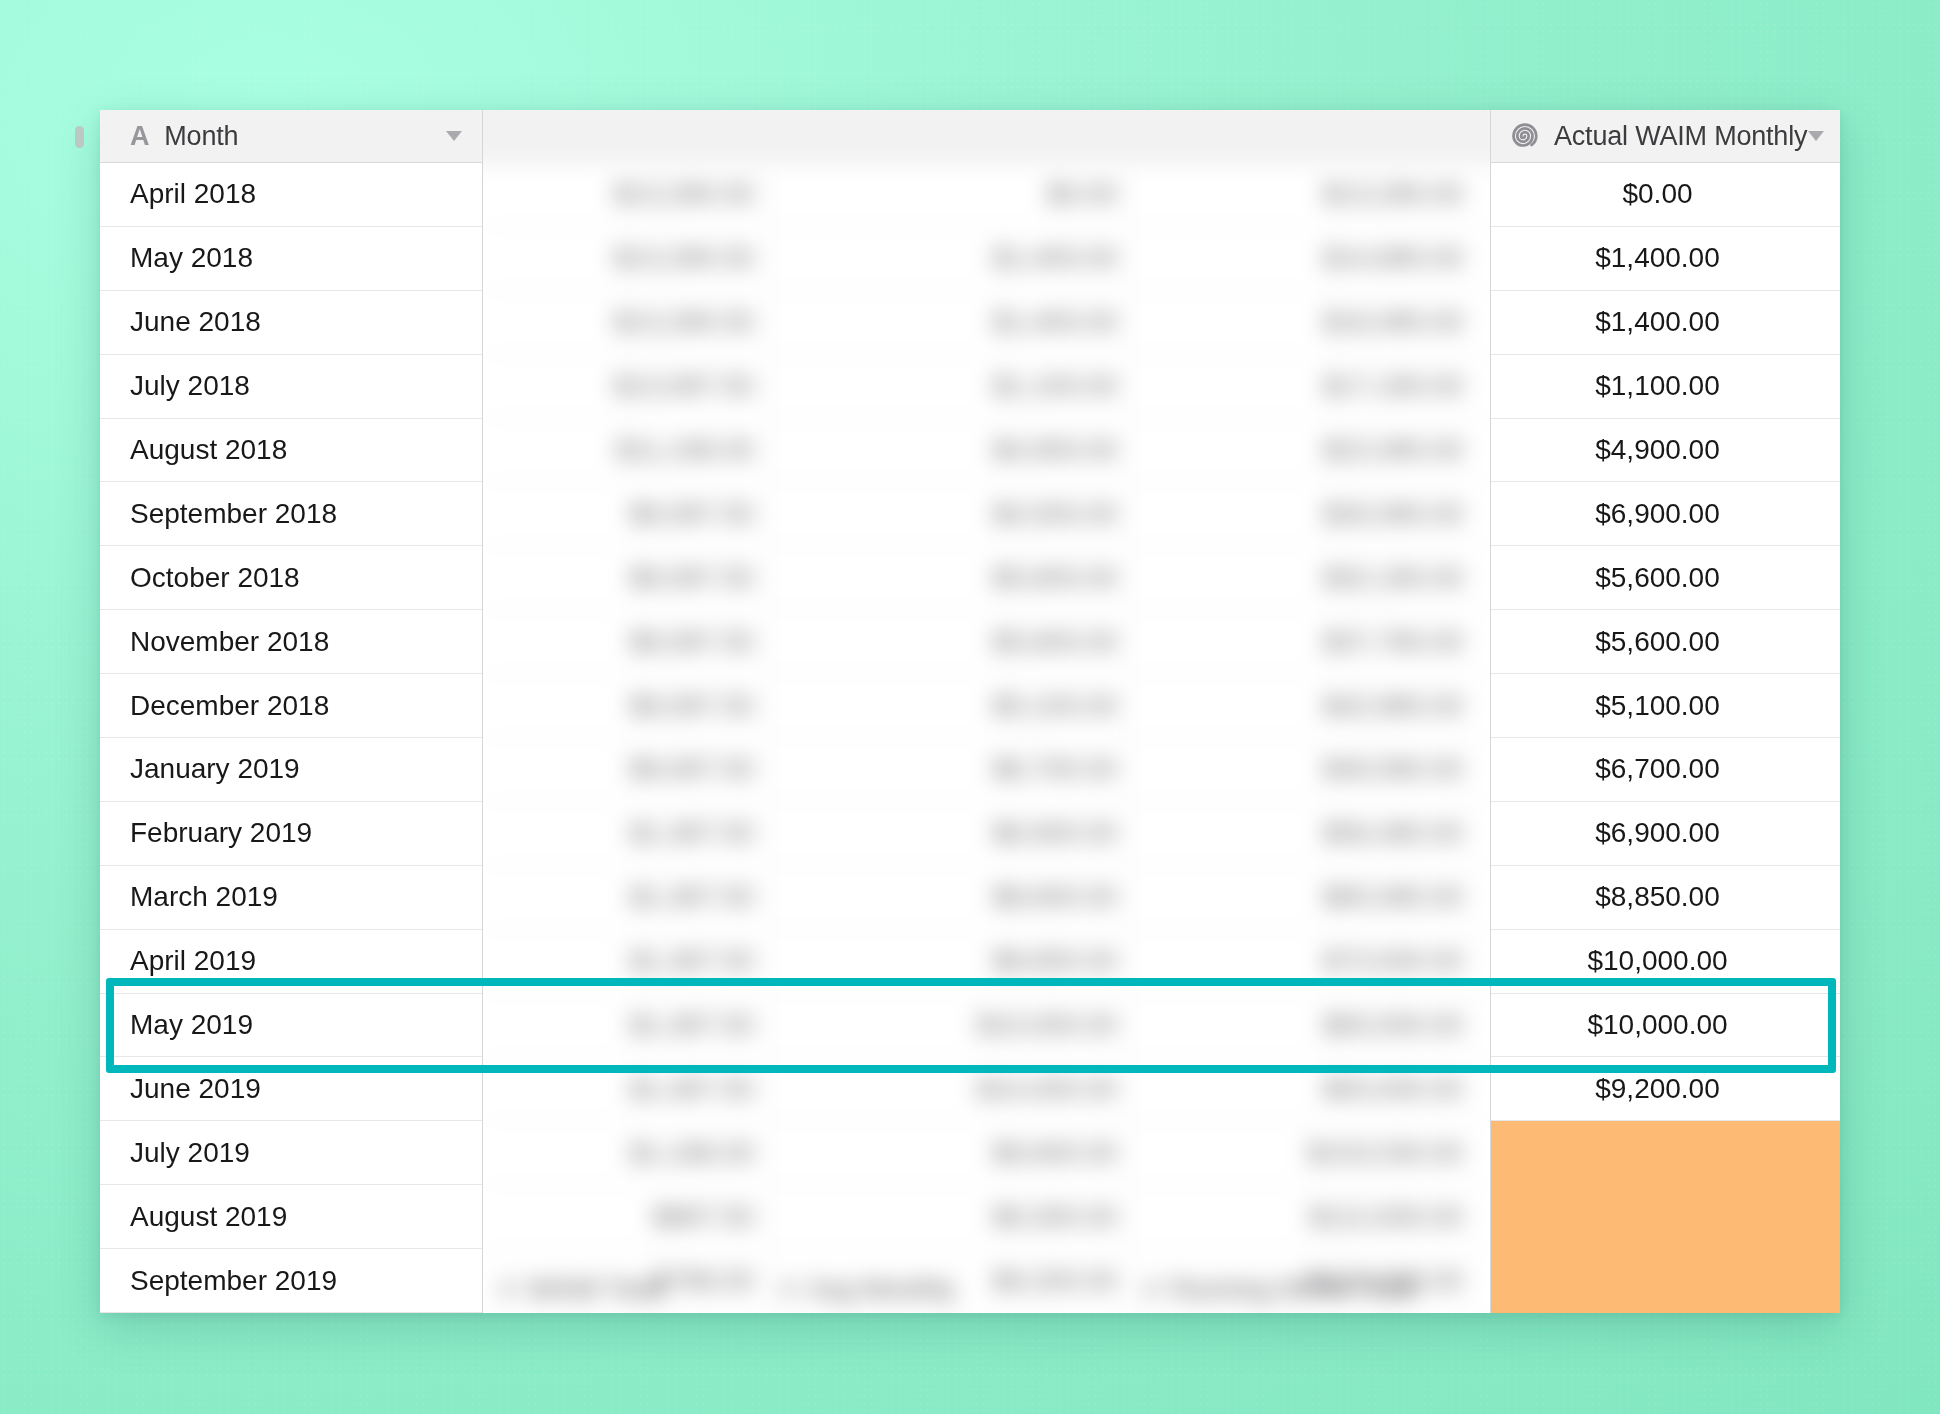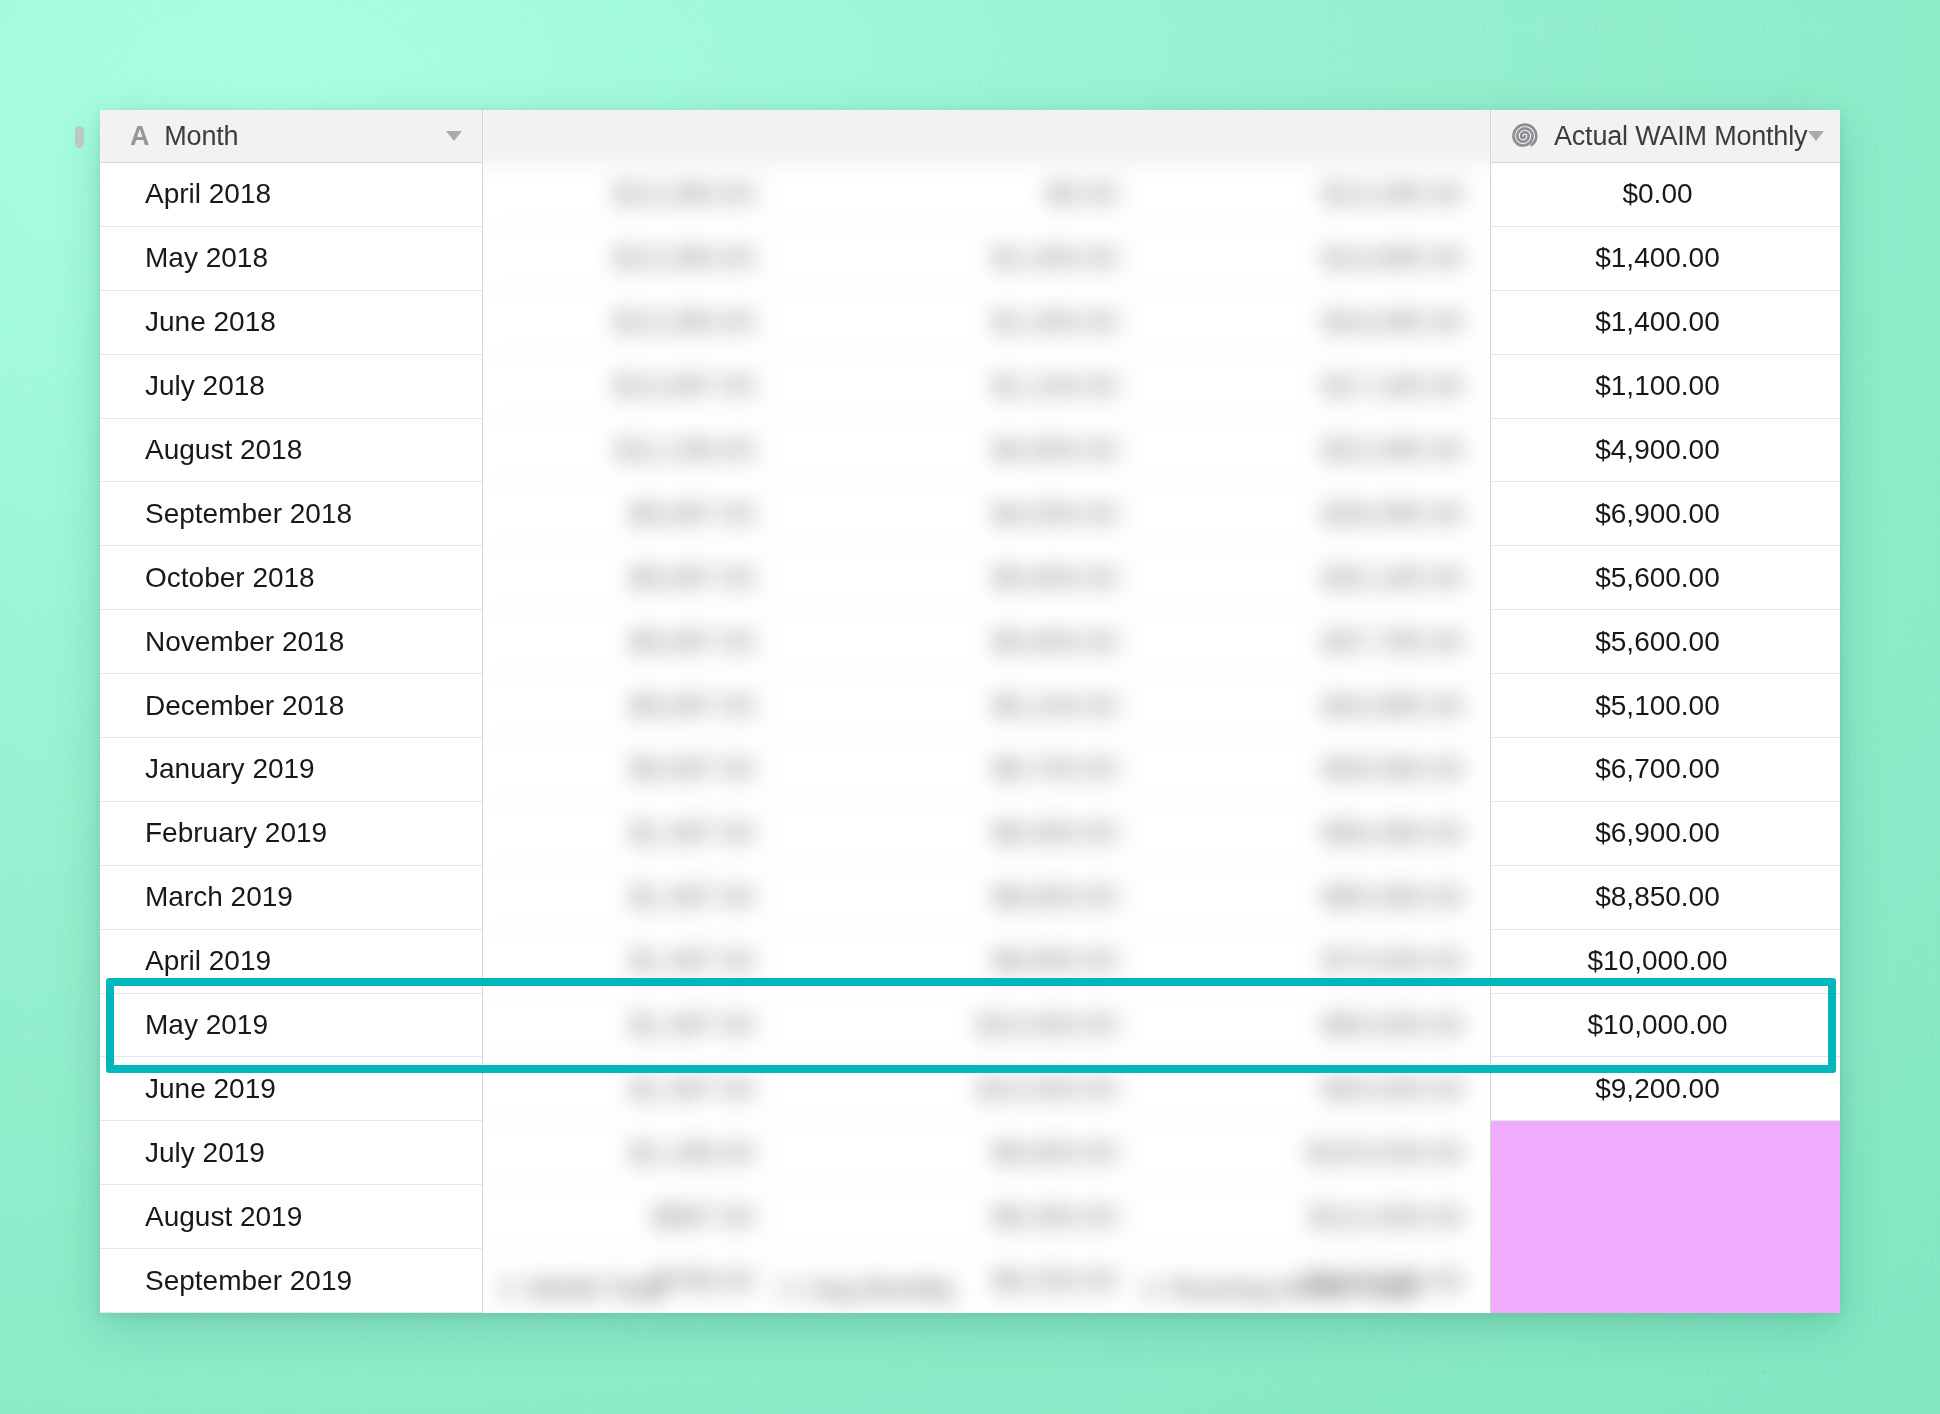--- a/index.html
+++ b/index.html
@@ -16,39 +16,39 @@
     background:#ffffff;border-radius:2px;
     box-shadow:0 14px 48px rgba(12,92,76,0.20), 0 3px 12px rgba(12,92,76,0.10);
   }
   .edge-artifact{
     position:absolute;left:-25px;top:16px;width:9px;height:22px;
     background:#bfbfc2;border-radius:6px;opacity:.85;
   }
   
   .col{position:absolute;top:0;height:100%;}
   .col-month{left:0;width:383px;border-right:1px solid #d6d6d9;box-sizing:border-box;z-index:2;background:#fff;}
-  .col-waim{left:1390px;width:350px;border-left:1px solid #d6d6d9;box-sizing:border-box;z-index:2;background:#f0abfc;}
+  .col-waim{left:1390px;width:350px;border-left:1px solid #d6d6d9;box-sizing:border-box;z-index:2;background:#fdba74;}
   .hcell{
     display:flex;align-items:center;height:53px;background:#f2f2f3;
     border-bottom:1px solid #d9d9db;box-sizing:border-box;
     font-size:27px;color:#3c3c3f;letter-spacing:-0.2px;white-space:nowrap;
   }
   .col-month .hcell{padding-left:30px;}
   .col-waim .hcell{padding:0 16px 0 13px;}
   .ticon{color:#97979b;font-weight:700;font-size:27px;margin-right:15px;}
   .caret{
     width:0;height:0;border-left:8px solid transparent;border-right:8px solid transparent;
     border-top:10px solid #aaaaae;margin-left:auto;flex:0 0 auto;
   }
   .col-month .caret{margin-right:20px;}
   .spiral{flex:0 0 auto;margin-right:12px;}
   
   .mrow,.vrow{height:63.9px;box-sizing:border-box;border-bottom:1px solid #e7e7e9;
     display:flex;align-items:center;font-size:28px;color:#18181a;background:#fff;}
-  .mrow{padding-left:45px;}
+  .mrow{padding-left:30px;}
   .vrow{justify-content:center;padding-right:16px;}
   
   .mid{position:absolute;left:383px;top:0;width:1007px;height:100%;overflow:hidden;z-index:1;}
   .mid-inner{position:absolute;left:-26px;top:-26px;width:1059px;height:1255px;
     background:#fff;filter:blur(11px);}
   .mid-content{position:absolute;left:26px;top:26px;width:1007px;height:1203px;}
   .mid-header{position:absolute;left:-26px;top:-26px;width:1059px;height:79px;
     background:#f2f2f3;border-bottom:1px solid #d9d9db;box-sizing:border-box;}
   .mid-hblob{position:absolute;bottom:8px;font-size:27px;color:#5c5c60;white-space:nowrap;}
   .mid-hblob .hashicon{color:#8b8b8f;font-weight:700;margin-right:12px;}

